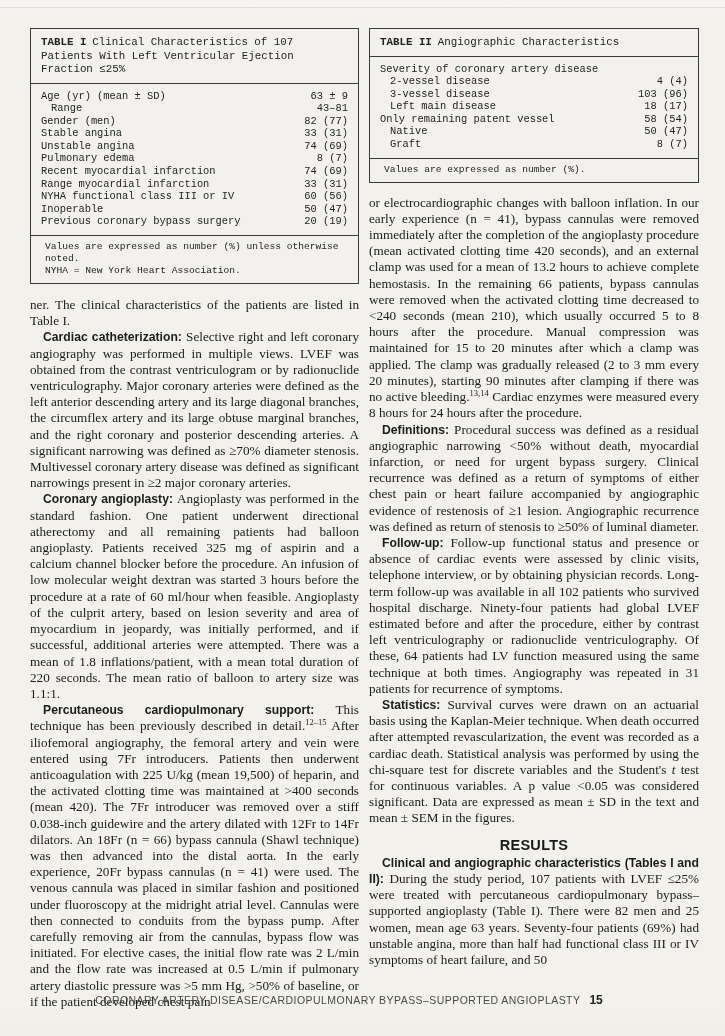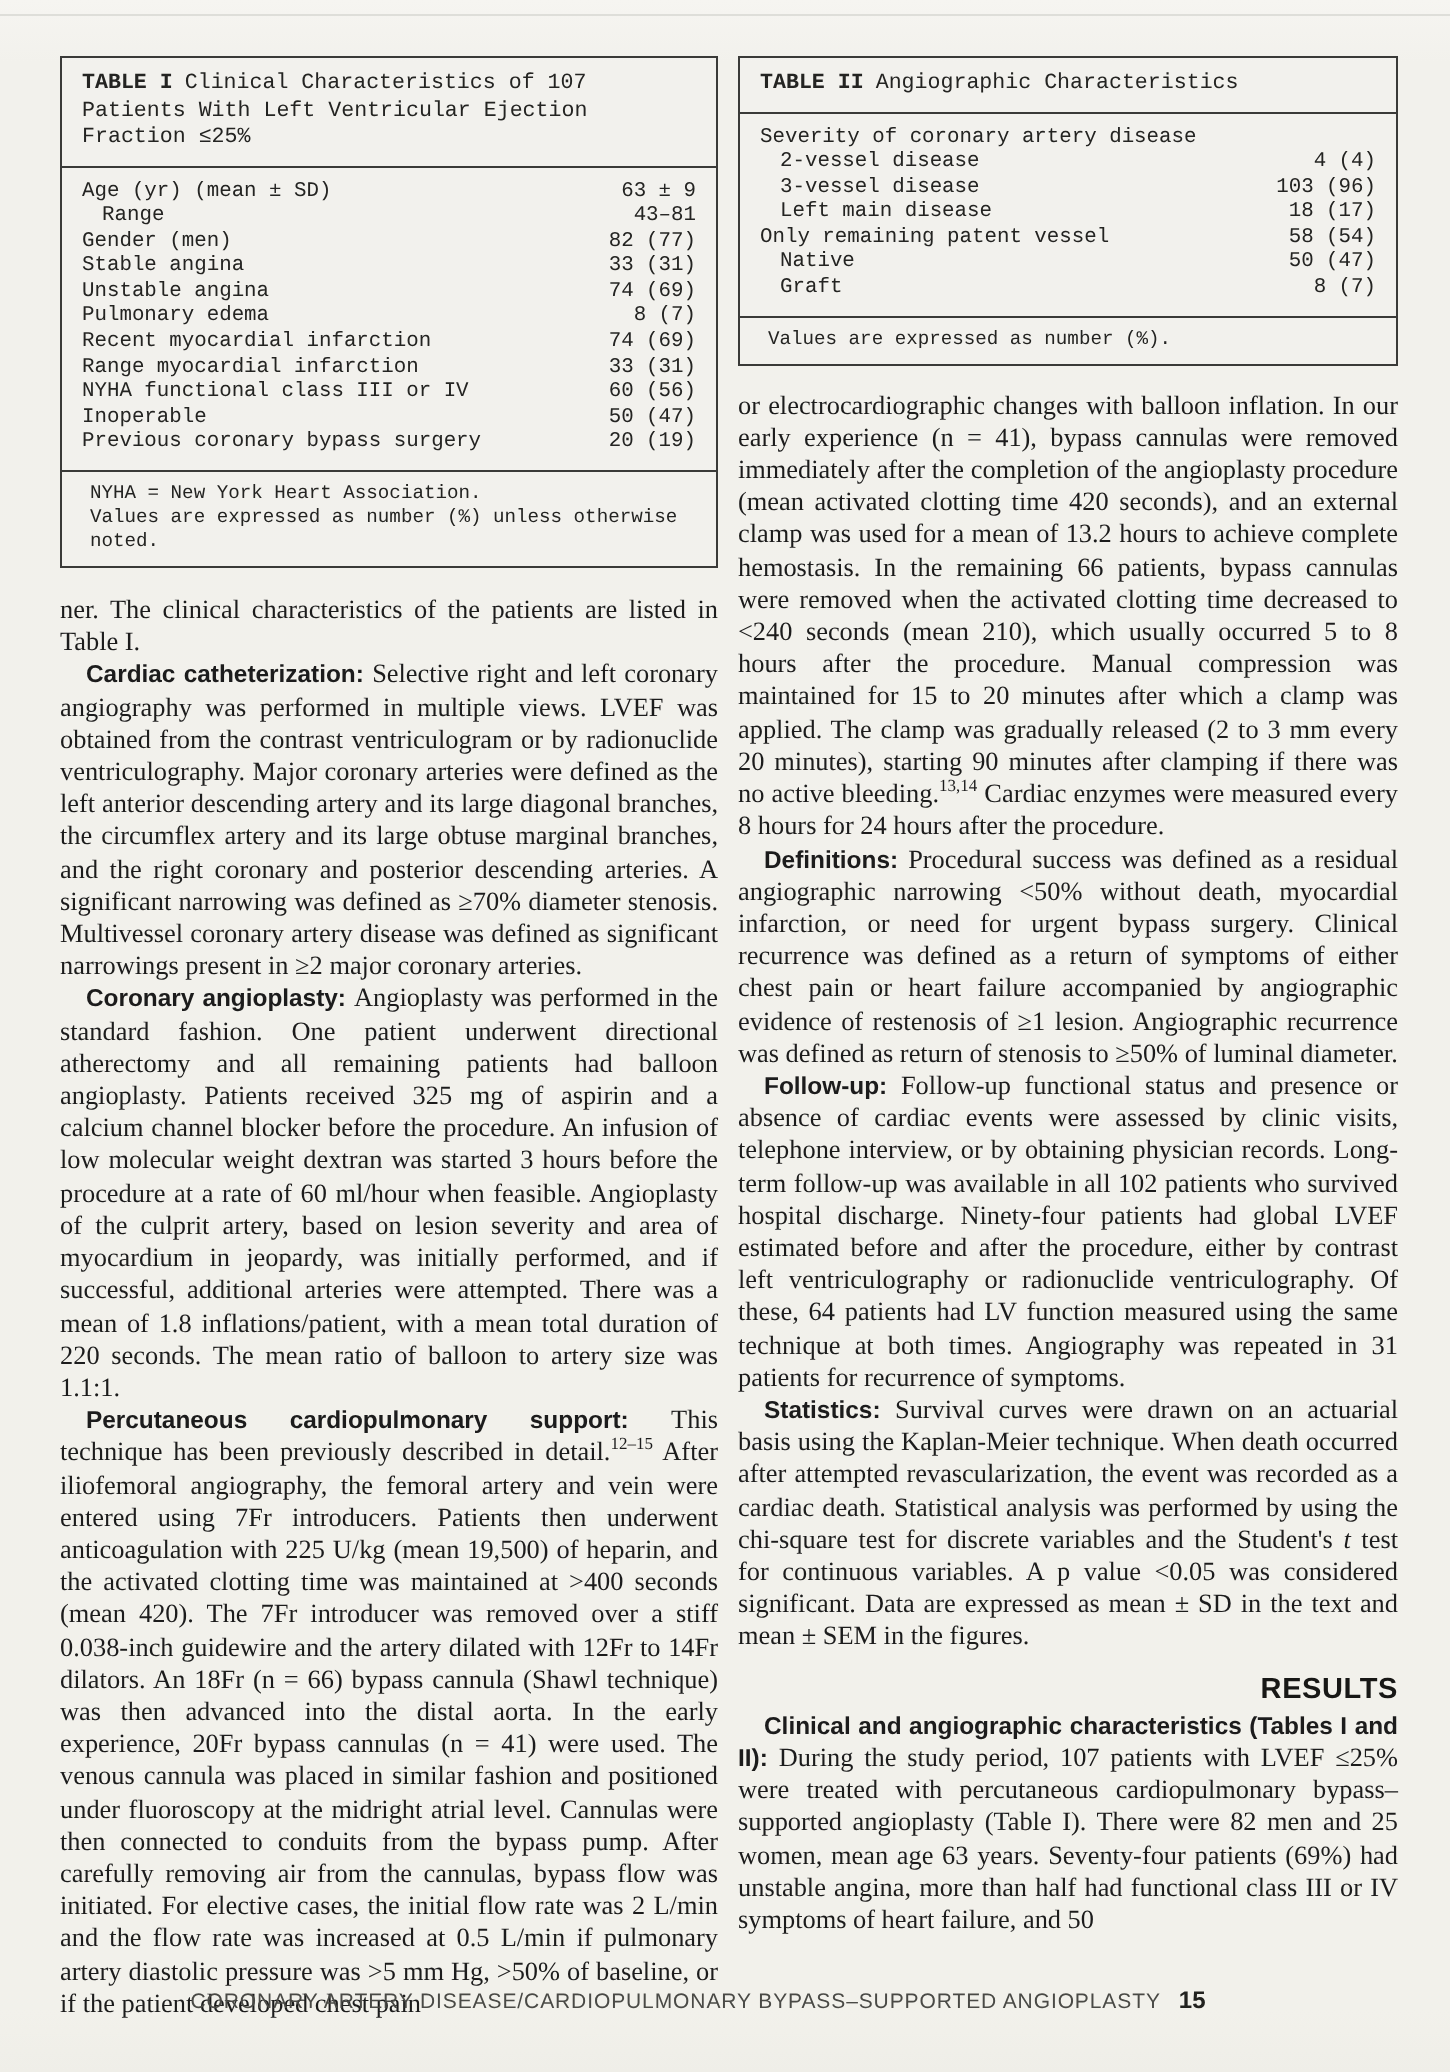--- a/index.html
+++ b/index.html
@@ -40,21 +40,21 @@
   
   .bodytext{margin-top:13px;font-size:13.2px;line-height:16.2px;text-align:justify;}
   .col-right .bodytext{margin-top:12px;}
   .para{margin:0;}
   .para.indent{text-indent:13px;}
   .lead{font-family:"Liberation Sans", sans-serif;font-weight:700;font-size:12.2px;}
   sup{font-size:8.5px;line-height:0;vertical-align:super;}
   .sec-heading{
     font-family:"Liberation Sans", sans-serif;font-weight:700;
     font-size:14.5px;letter-spacing:.3px;color:#181816;
-    margin:10px 0 2px;text-align:right;text-indent:0;
+    margin:10px 0 2px;text-align:center;text-indent:0;
   }
 
   
   .footer{
     position:absolute;left:0;top:993px;width:698px;
     text-align:center;
     font-family:"Liberation Sans", sans-serif;
     font-size:10.5px;letter-spacing:.45px;color:#4a4a46;
     white-space:nowrap;
   }
@@ -108,22 +108,22 @@
           <div class="tbl-row">
             <span class="tl">Inoperable</span>
             <span class="tv">50 (47)</span>
           </div>
           <div class="tbl-row">
             <span class="tl">Previous coronary bypass surgery</span>
             <span class="tv">20 (19)</span>
           </div>
         </div>
       <div class="tbl-foot">
+          <div class="fn">Values are expressed as number (%) unless otherwise noted.</div>
           <div class="fn">NYHA = New York Heart Association.</div>
-          <div class="fn">Values are expressed as number (%) unless otherwise noted.</div>
         </div>
     </div>
     <div class="bodytext">
         <p class="para"><span>ner. The clinical characteristics of the patients are listed in Table I.</span></p>
         <p class="para indent"><span class="lead">Cardiac catheterization: </span><span>Selective right and left coronary angiography was performed in multiple views. LVEF was obtained from the contrast ventriculogram or by radionuclide ventriculography. Major coronary arteries were defined as the left anterior descending artery and its large diagonal branches, the circumflex artery and its large obtuse marginal branches, and the right coronary and posterior descending arteries. A significant narrowing was defined as ≥70% diameter stenosis. Multivessel coronary artery disease was defined as significant narrowings present in ≥2 major coronary arteries.</span></p>
         <p class="para indent"><span class="lead">Coronary angioplasty: </span><span>Angioplasty was performed in the standard fashion. One patient underwent directional atherectomy and all remaining patients had balloon angioplasty. Patients received 325 mg of aspirin and a calcium channel blocker before the procedure. An infusion of low molecular weight dextran was started 3 hours before the procedure at a rate of 60 ml/hour when feasible. Angioplasty of the culprit artery, based on lesion severity and area of myocardium in jeopardy, was initially performed, and if successful, additional arteries were attempted. There was a mean of 1.8 inflations/patient, with a mean total duration of 220 seconds. The mean ratio of balloon to artery size was 1.1:1.</span></p>
         <p class="para indent"><span class="lead">Percutaneous cardiopulmonary support: </span><span>This technique has been previously described in detail.</span><sup>12–15</sup><span> After iliofemoral angiography, the femoral artery and vein were entered using 7Fr introducers. Patients then underwent anticoagulation with 225 U/kg (mean 19,500) of heparin, and the activated clotting time was maintained at &gt;400 seconds (mean 420). The 7Fr introducer was removed over a stiff 0.038-inch guidewire and the artery dilated with 12Fr to 14Fr dilators. An 18Fr (n = 66) bypass cannula (Shawl technique) was then advanced into the distal aorta. In the early experience, 20Fr bypass cannulas (n = 41) were used. The venous cannula was placed in similar fashion and positioned under fluoroscopy at the midright atrial level. Cannulas were then connected to conduits from the bypass pump. After carefully removing air from the cannulas, bypass flow was initiated. For elective cases, the initial flow rate was 2 L/min and the flow rate was increased at 0.5 L/min if pulmonary artery diastolic pressure was &gt;5 mm Hg, &gt;50% of baseline, or if the patient developed chest pain</span></p>
       </div>
   </div>
 

